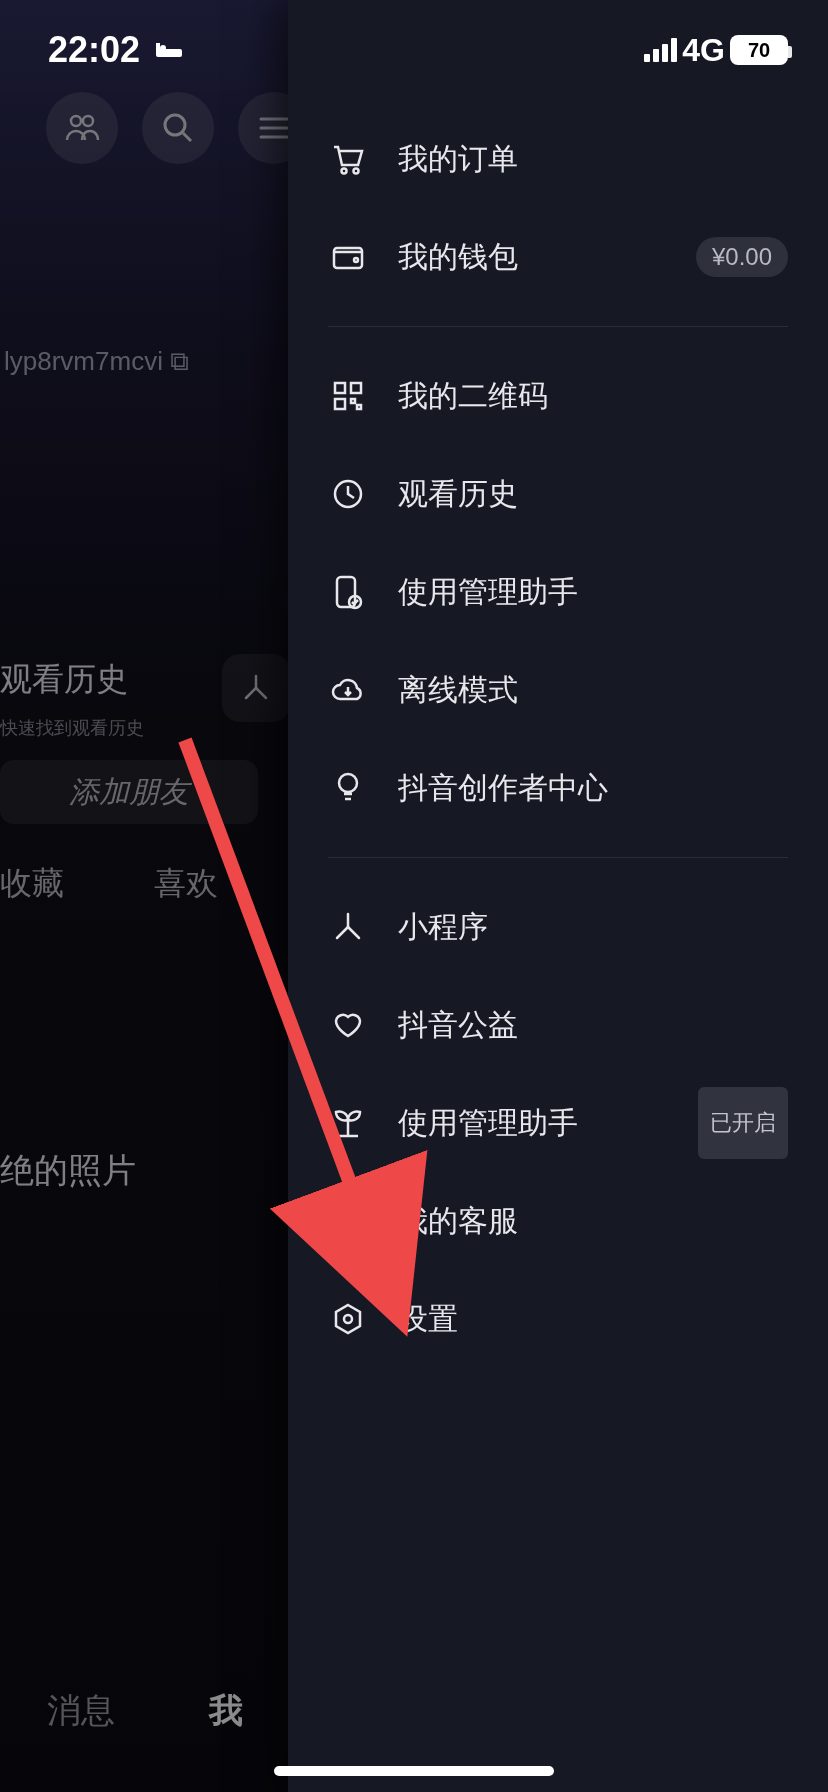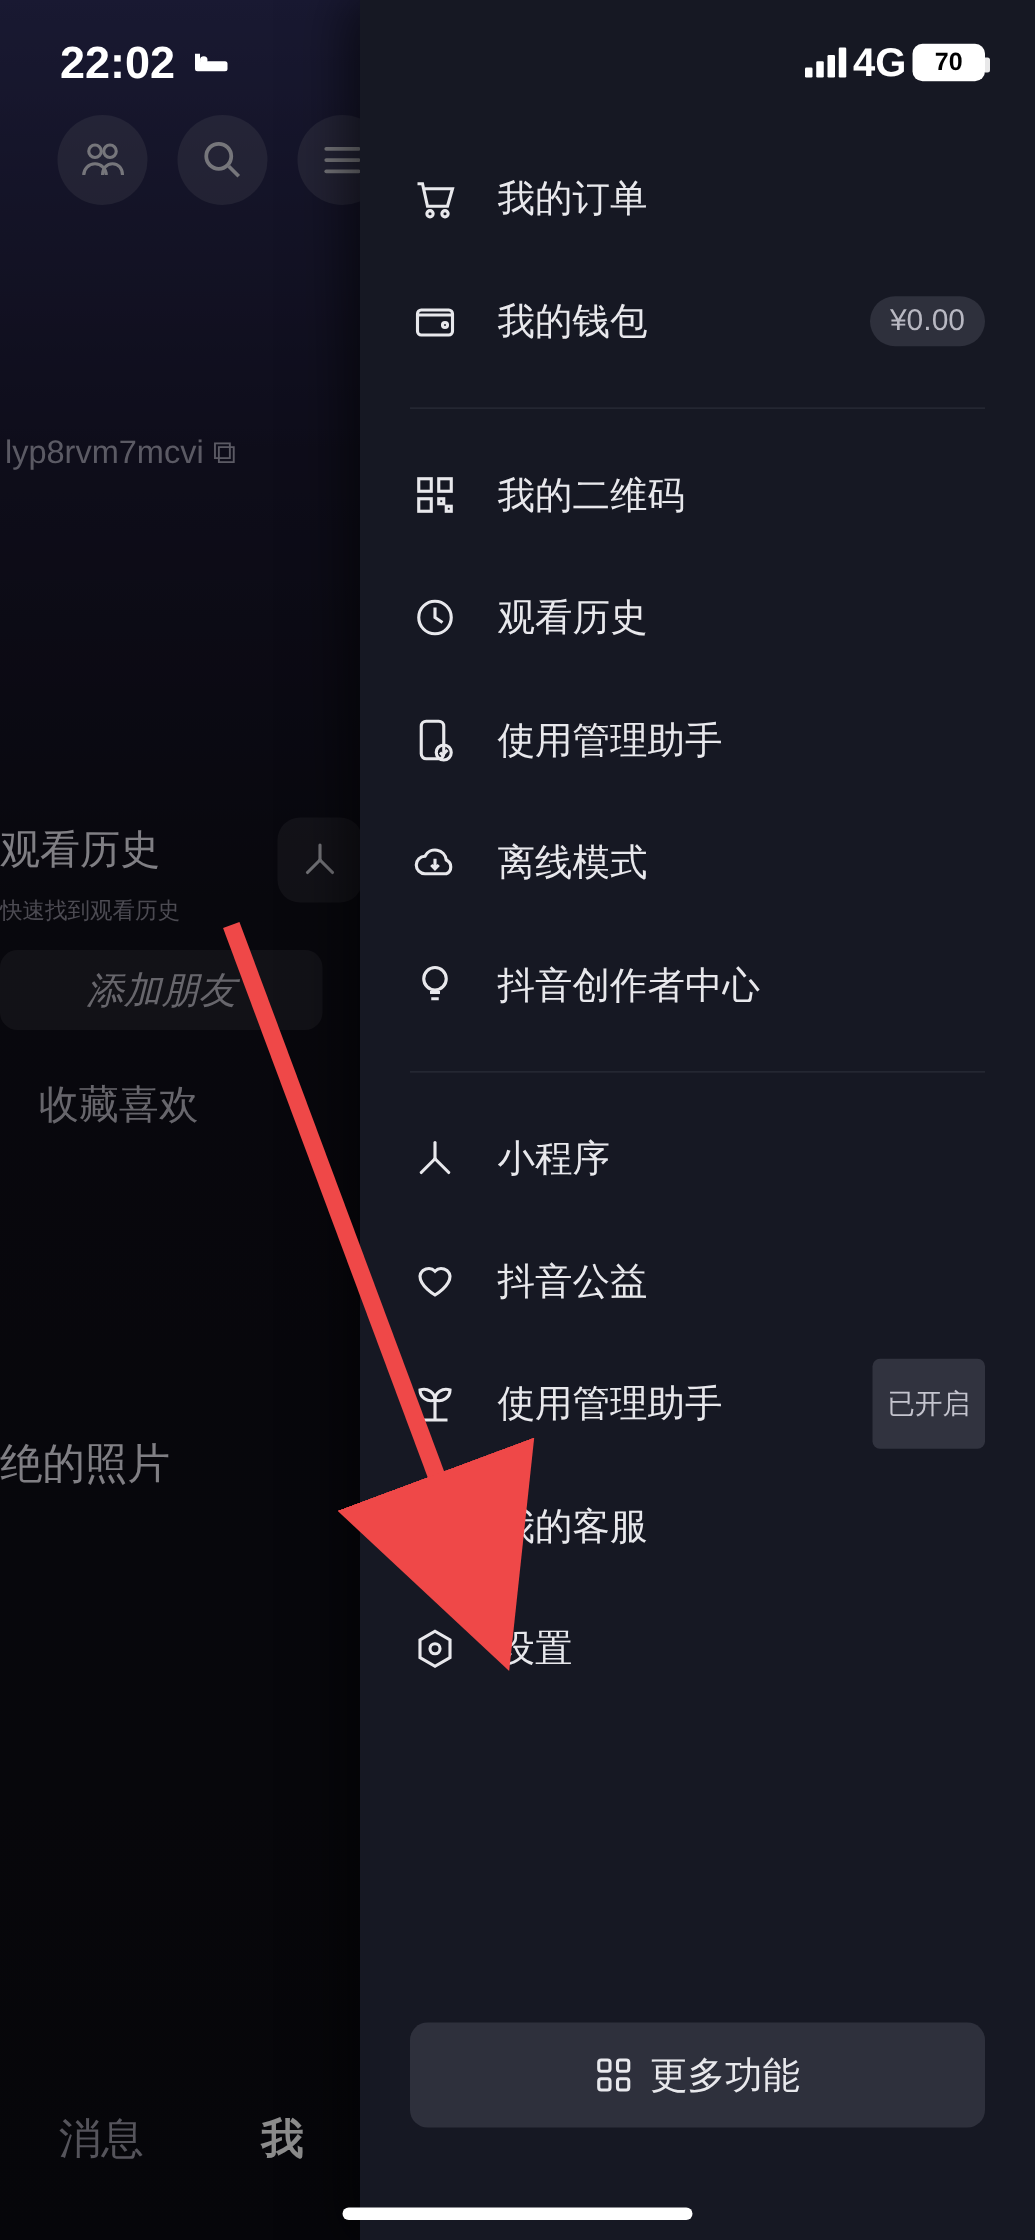--- a/index.html
+++ b/index.html
@@ -87,21 +87,21 @@
 
   .bg-add-friend{
     position:absolute; top:760px; left:0; width:258px; height:64px;
     background:rgba(255,255,255,0.08); border-radius:14px;
     display:flex;align-items:center;justify-content:center;
     color:#bcbac4; font-size:30px;font-style:italic;
   }
 
   .bg-tabs{
     position:absolute; top:862px; left:0; width:290px;
-    display:flex; font-size:32px; color:#bcbac4;padding-left:31px;
+    display:flex; gap:90px; font-size:32px; color:#bcbac4;
   }
 
   .bg-photo-text{
     position:absolute; top:1148px; left:0;
     font-size:34px; color:#e8e6f0;
   }
 
   .bg-bottom-tabs{
     position:absolute; bottom:36px; left:0; width:290px; height:90px;
     display:flex; align-items:center; justify-content:space-around;
@@ -356,29 +356,20 @@
         <svg width="34" height="34" viewBox="0 0 34 34" fill="none" stroke="currentColor" stroke-width="2.5">
           <polygon points="17,3 29,10 29,24 17,31 5,24 5,10"></polygon>
             <circle cx="17" cy="17" r="4"></circle>
         </svg>
       </span>
       <span class="label">设置</span>
     </div>
 
   </div>
 
-  <div class="more-btn">
-    <svg width="30" height="30" viewBox="0 0 30 30" fill="none" stroke="currentColor" stroke-width="2.5">
-      <rect x="3" y="3" width="9" height="9" rx="2"></rect>
-        <rect x="18" y="3" width="9" height="9" rx="2"></rect>
-      <rect x="3" y="18" width="9" height="9" rx="2"></rect>
-        <rect x="18" y="18" width="9" height="9" rx="2"></rect>
-    </svg>
-    <span>更多功能</span>
-  </div>
 </div>
 
 <div class="status-bar">
   <div class="status-left">
     <span>22:02</span>
     <svg width="30" height="22" viewBox="0 0 30 22" fill="currentColor">
       <rect x="2" y="10" width="26" height="8" rx="2"></rect>
         <rect x="2" y="4" width="4" height="10"></rect>
         <circle cx="9" cy="9" r="3"></circle>
     </svg>

